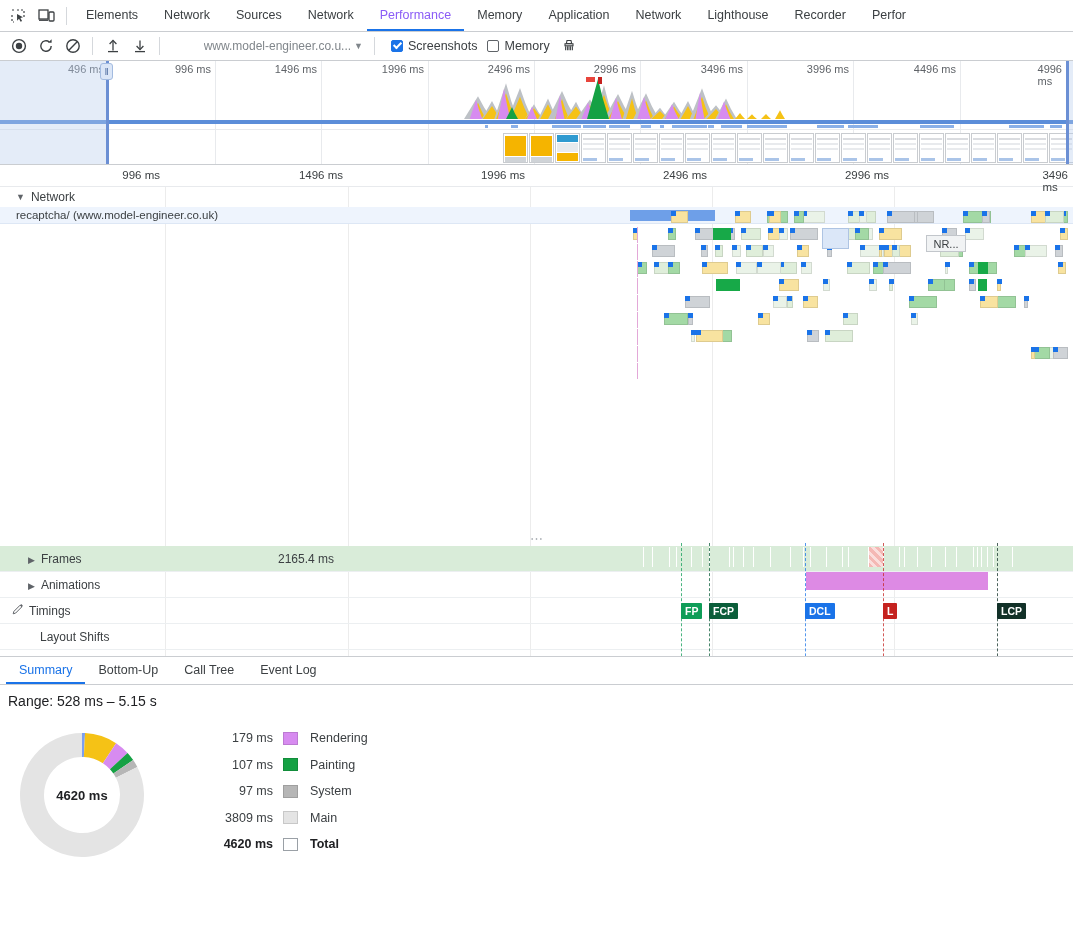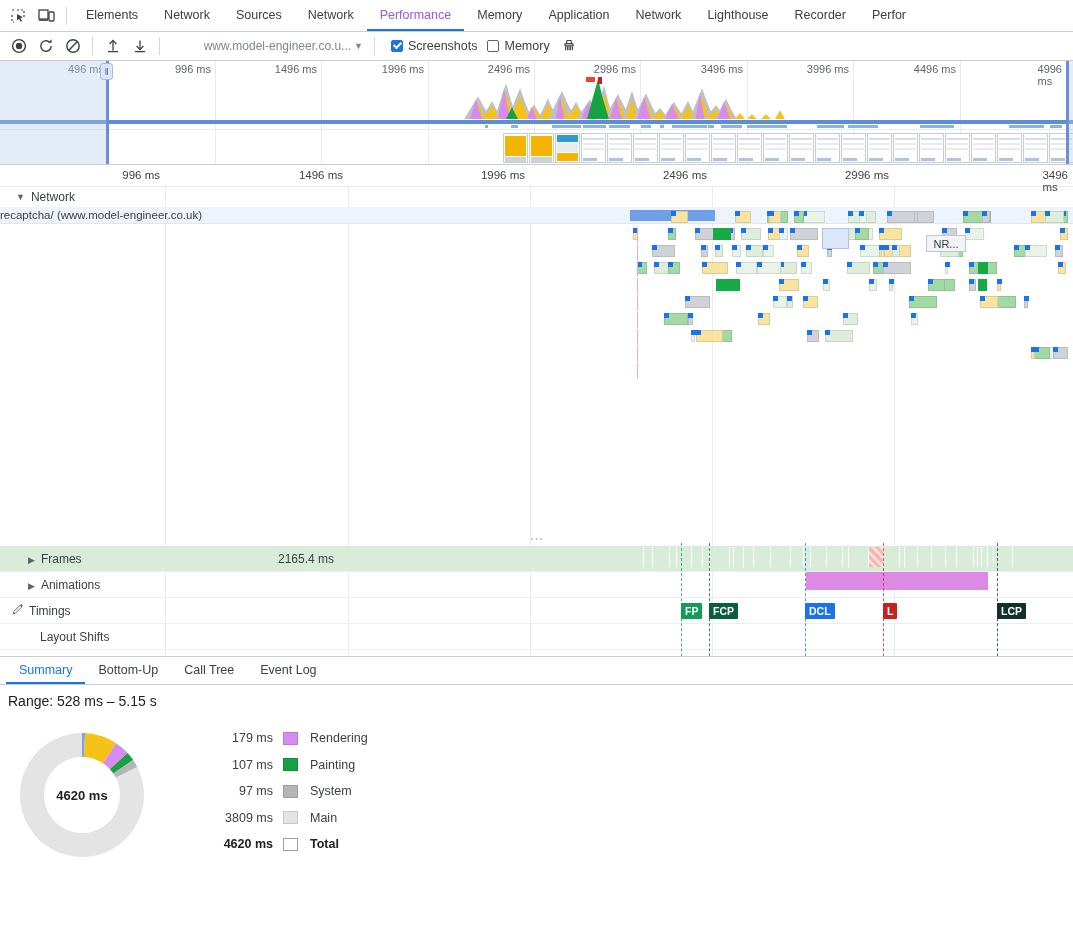--- a/index.html
+++ b/index.html
@@ -515,21 +515,21 @@
         <div class="vgrid" style="left: 530px; top: 0px; bottom: 0px;"></div>
         <div class="vgrid" style="left: 712px; top: 0px; bottom: 0px;"></div>
         <div class="vgrid" style="left: 894px; top: 0px; bottom: 0px;"></div>
       </div>
 
     <div class="sect-hdr" style="top:22px;">
       <span class="tri">▼</span>
       <span>Network</span>
     </div>
     <div class="net-row" style="top:42px;">
-      <span style="padding-left:0;">recaptcha/ (www.model-engineer.co.uk)</span>
+      <span style="padding-left:16px;">recaptcha/ (www.model-engineer.co.uk)</span>
     </div>
     <div class="net-wf" id="net-wf" style="top:42px;height:146px;">
         <div style="position: absolute; left: 630px; top: 3px; width: 85px; height: 11px; background: rgb(110, 159, 232);"></div>
         <div style="position: absolute; left: 963px; top: 4px; width: 28px; height: 12px; background: rgb(163, 217, 165); border: 1px solid rgba(0, 0, 0, 0.1);"></div>
         <div style="position: absolute; left: 963px; top: 4px; width: 5px; height: 5px; background: rgb(26, 115, 232);"></div>
         <div style="position: absolute; left: 1031px; top: 4px; width: 21px; height: 12px; background: rgb(248, 227, 160); border: 1px solid rgba(0, 0, 0, 0.1);"></div>
         <div style="position: absolute; left: 1031px; top: 4px; width: 5px; height: 5px; background: rgb(26, 115, 232);"></div>
         <div style="position: absolute; left: 913px; top: 4px; width: 21px; height: 12px; background: rgb(207, 211, 215); border: 1px solid rgba(0, 0, 0, 0.1);"></div>
         <div style="position: absolute; left: 913px; top: 4px; width: 5px; height: 5px; background: rgb(26, 115, 232);"></div>
         <div style="position: absolute; left: 862px; top: 4px; width: 14px; height: 12px; background: rgb(223, 238, 218); border: 1px solid rgba(0, 0, 0, 0.1);"></div>

